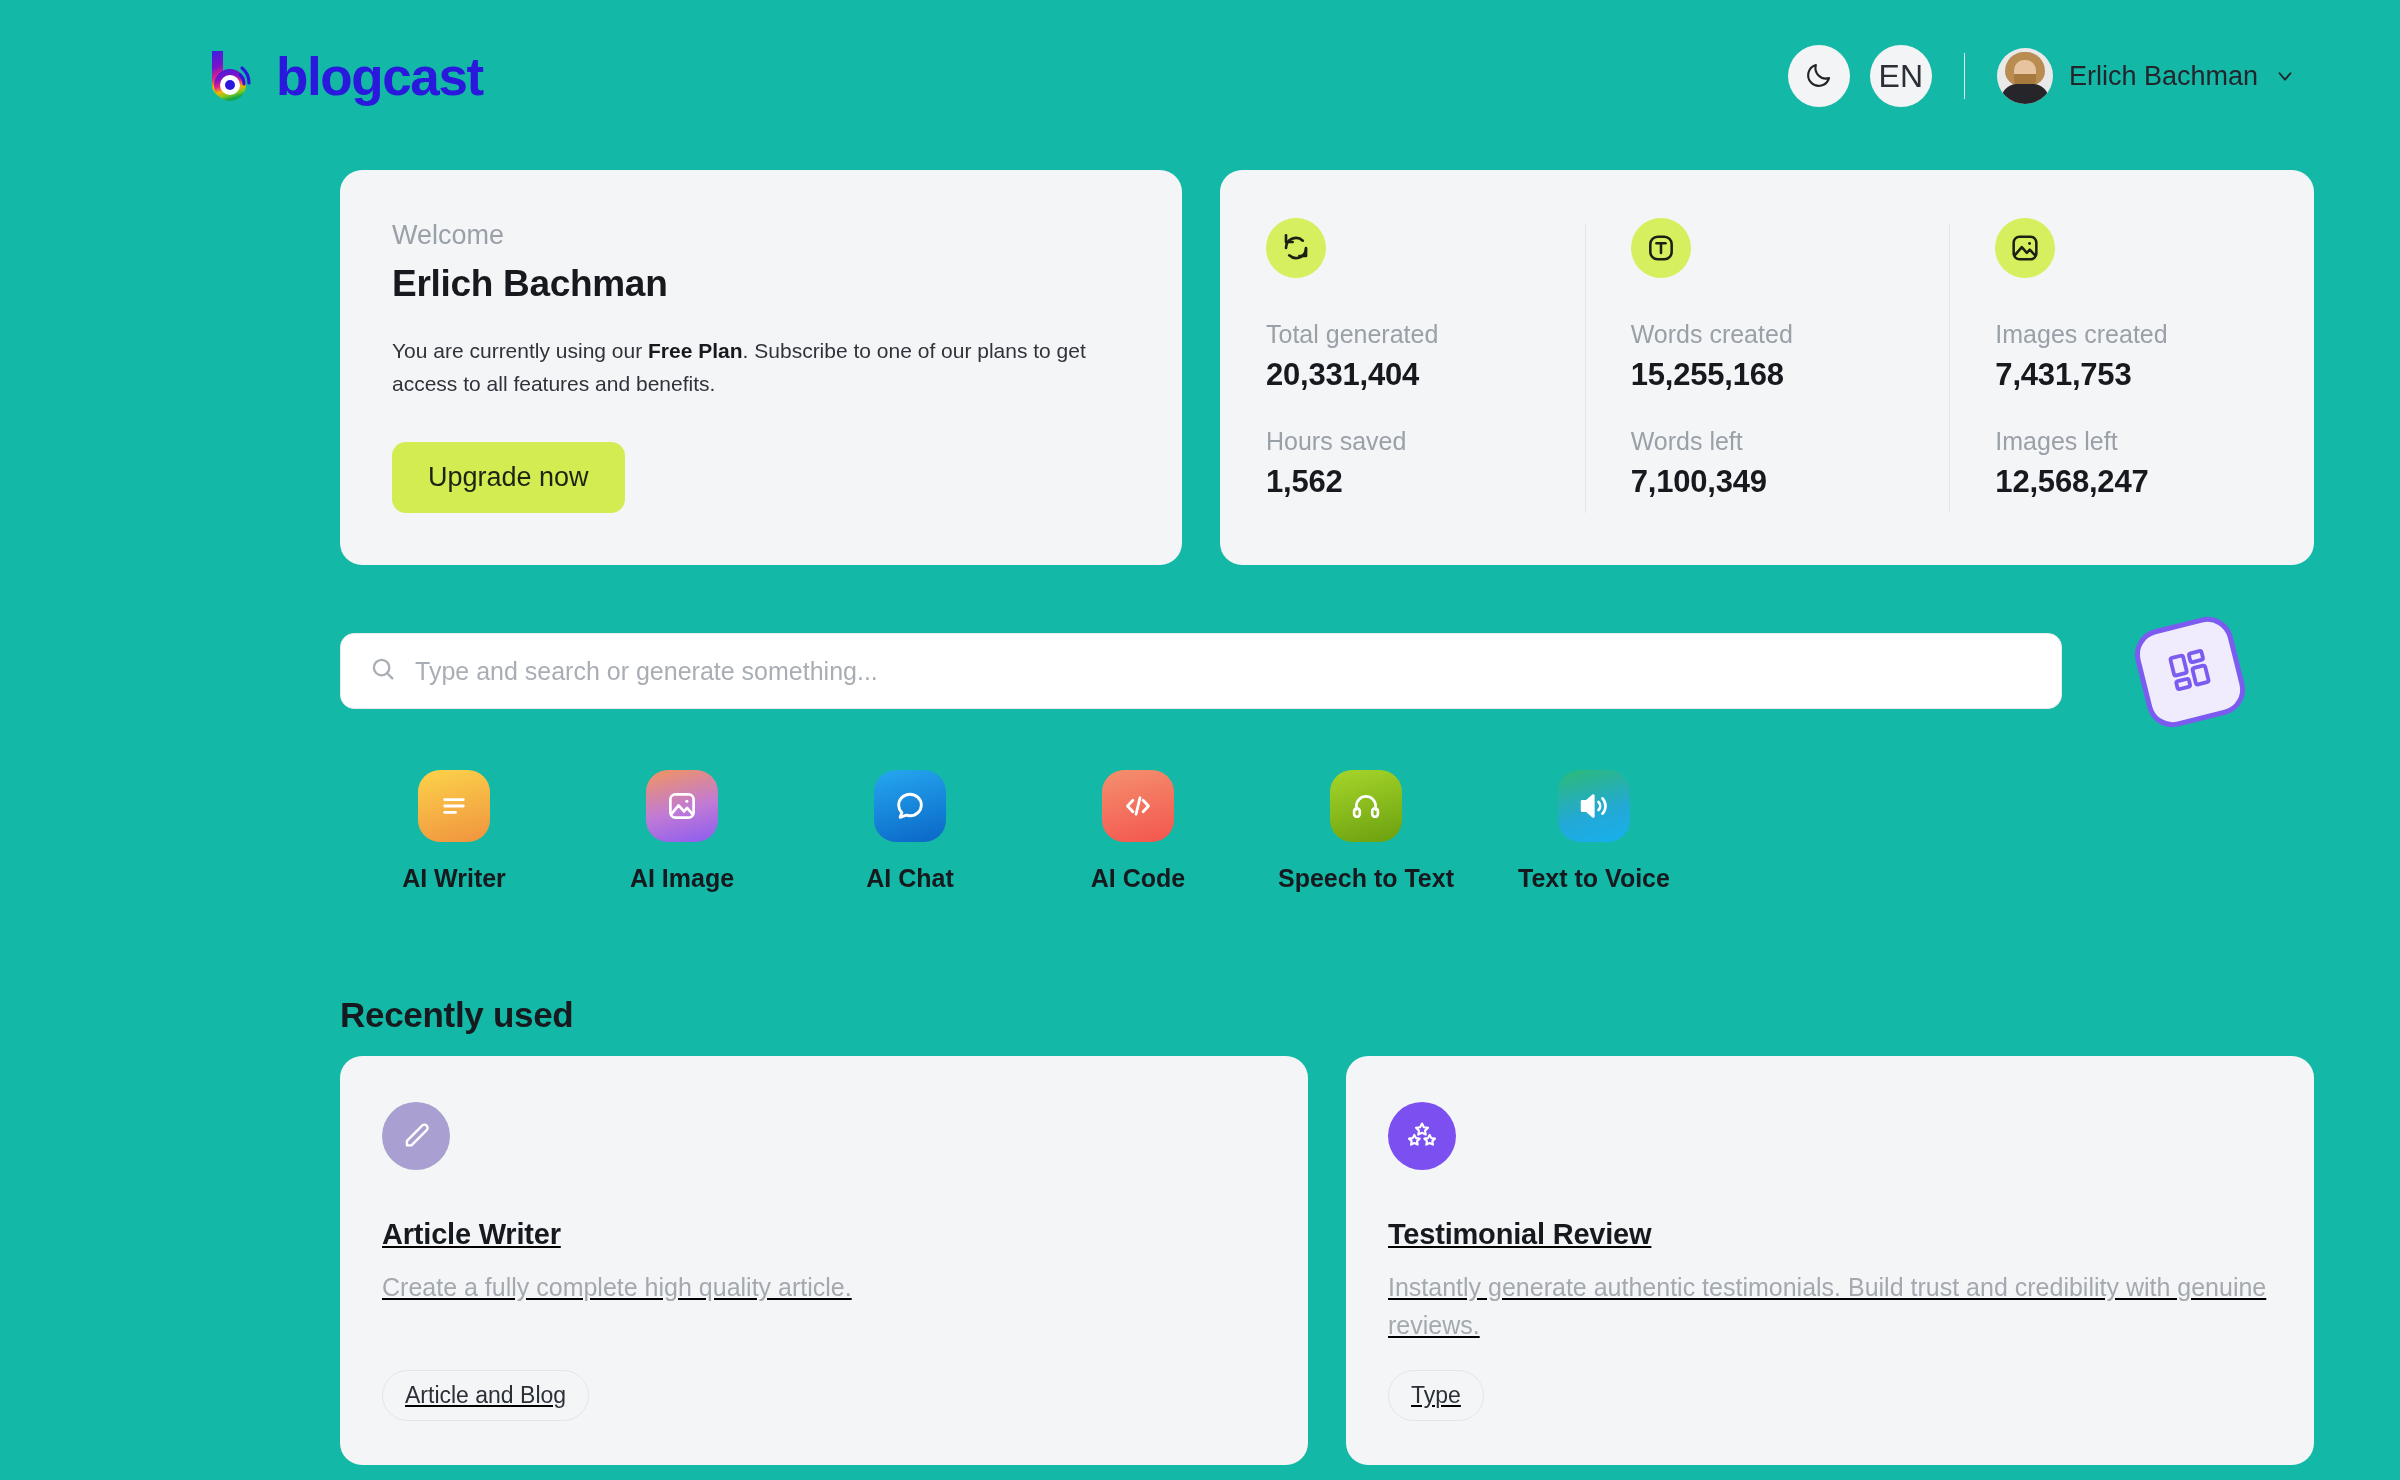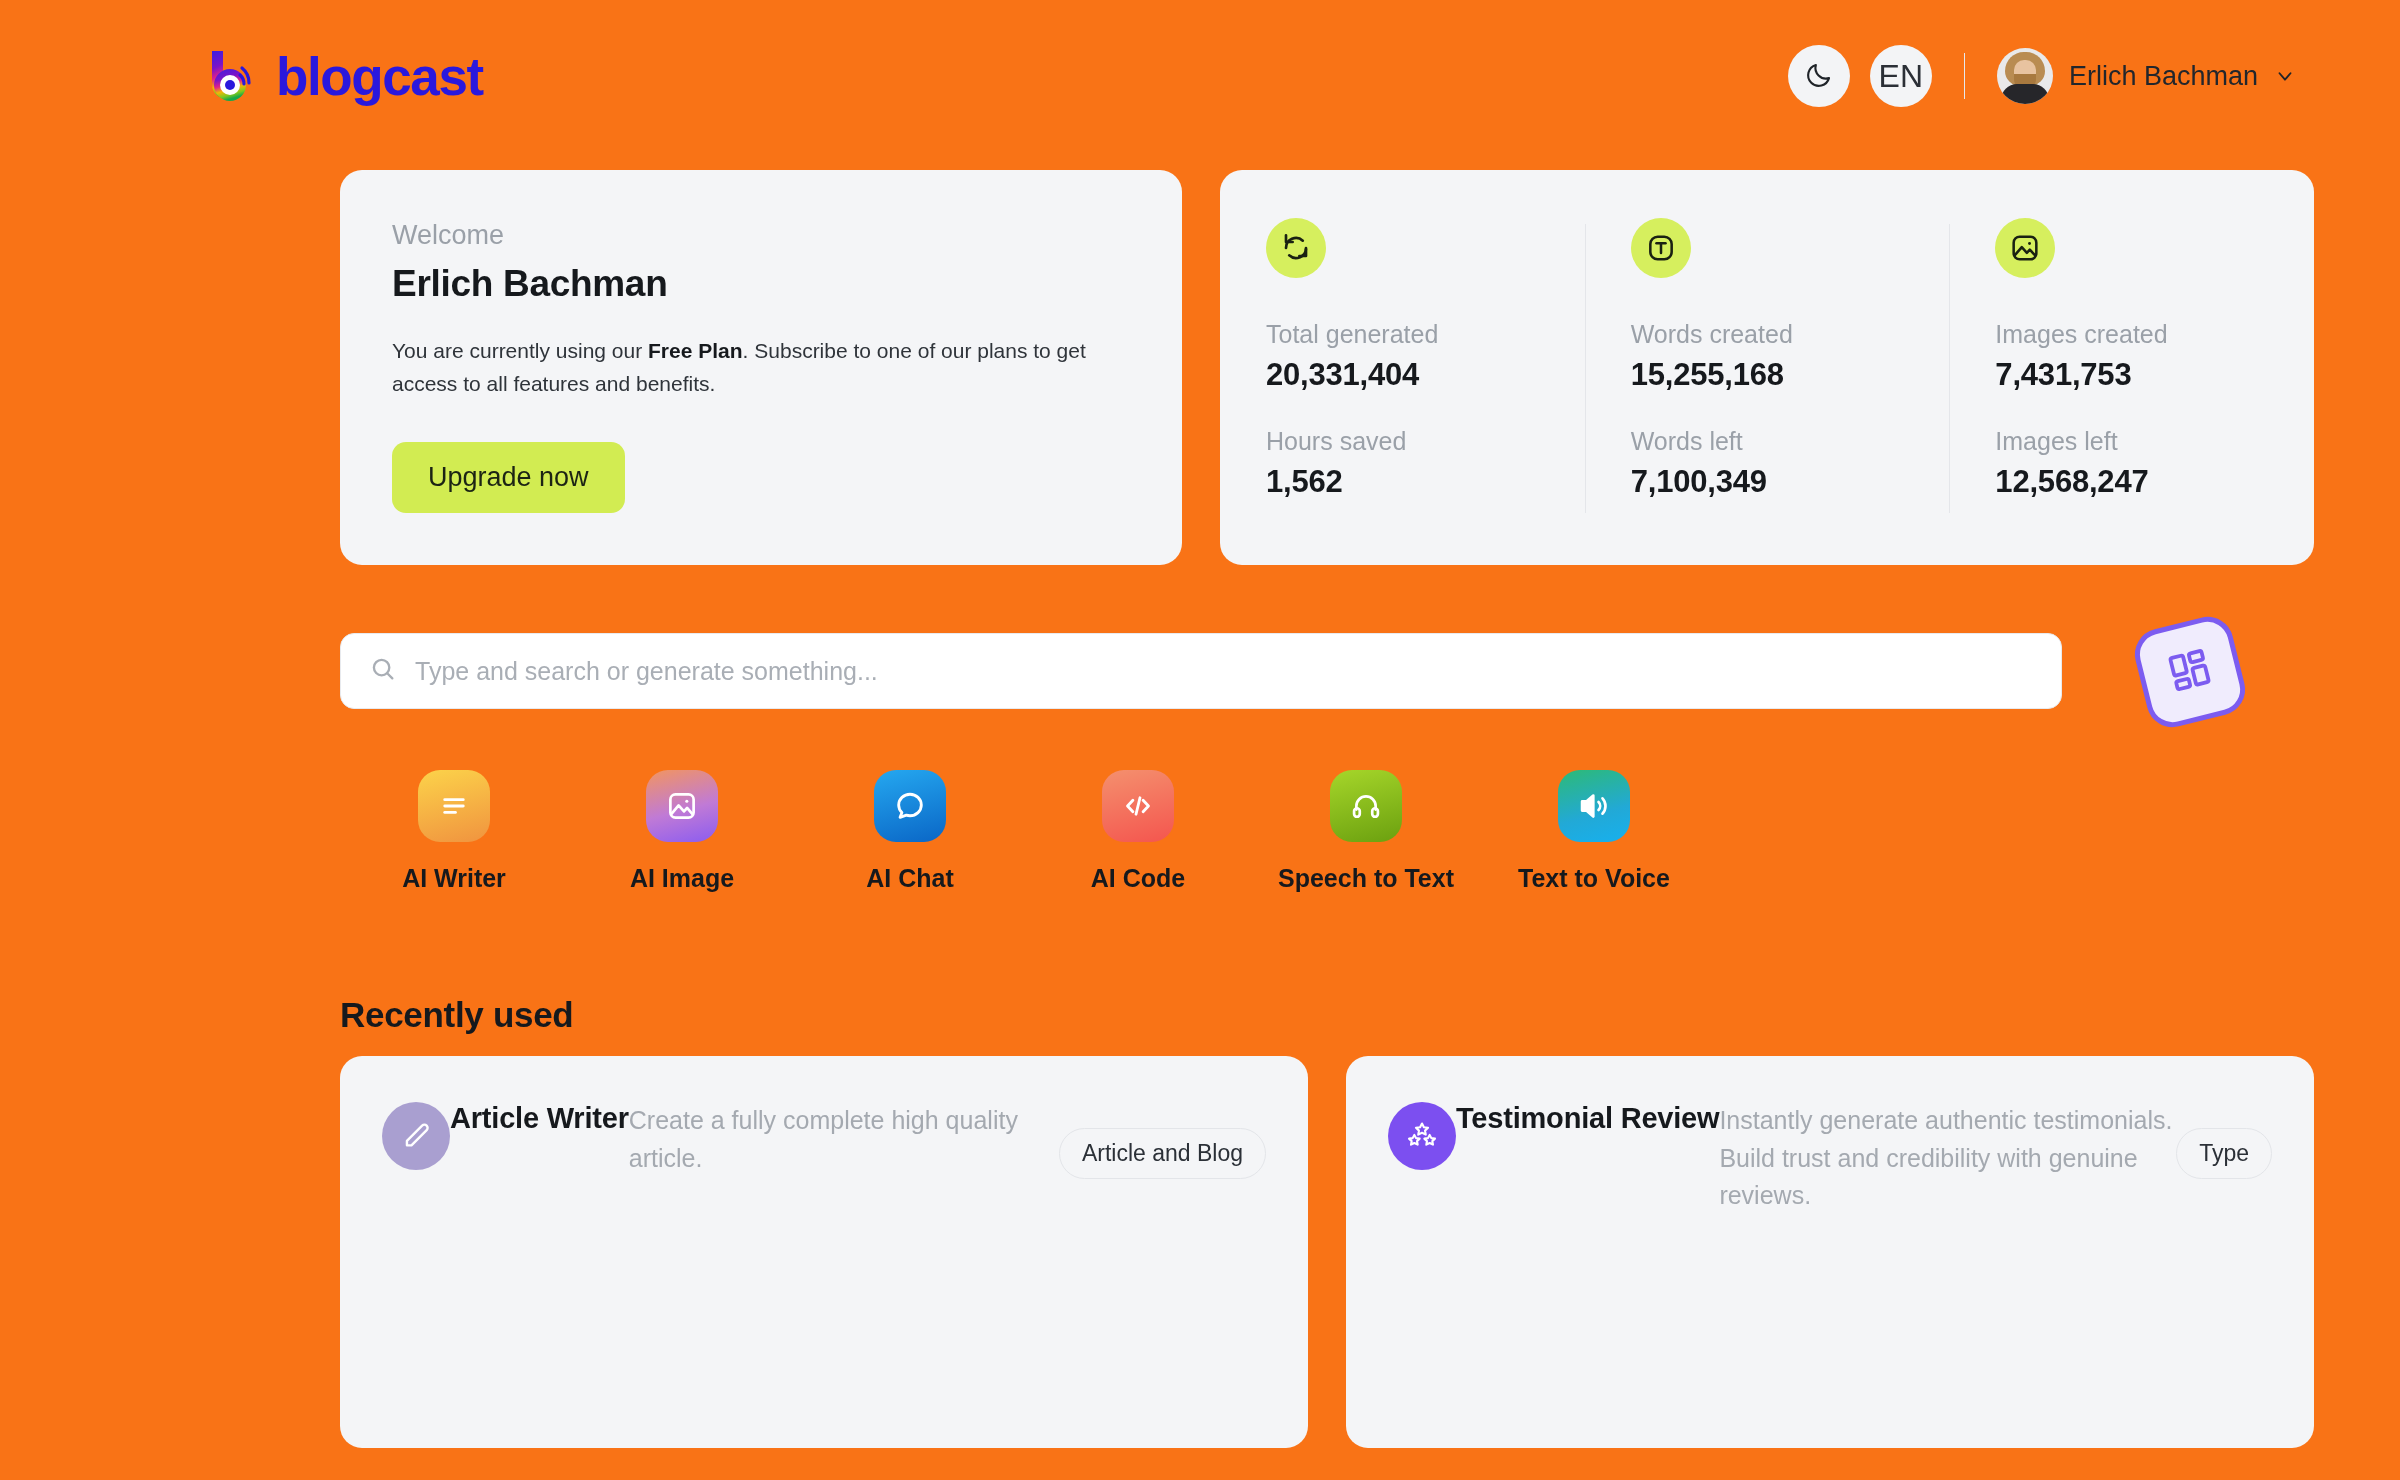--- a/index.html
+++ b/index.html
@@ -4,21 +4,21 @@
 <title>blogcast dashboard</title>
 <style>
   * { box-sizing: border-box; margin: 0; padding: 0; }
   html, body {
     width: 2400px; height: 1480px;
     background: #ffffff;
     font-family: "Liberation Sans", sans-serif;
     -webkit-font-smoothing: antialiased;
     overflow: hidden;
   }
-  .page { position: relative; width: 2400px; height: 1480px; background:#f97316; }
+  .page { position: relative; width: 2400px; height: 1480px; background:#14b8a6; }
 
   
   .header {
     position: absolute; top: 0; left: 0; right: 0; height: 152px;
     display: flex; align-items: center; justify-content: space-between;
     padding: 0 104px 0 200px;
   }
   .brand { display: flex; align-items: center; gap: 14px; }
   .brand-mark { width: 62px; height: 62px; position: relative; flex: 0 0 auto; }
   .brand-word {
@@ -146,22 +146,22 @@
   .section-title {
     position: absolute; top: 995px; left: 340px;
     font-size: 35px; font-weight: 700; color: #16191d; letter-spacing: -.3px;
   }
   .recent-row {
     position: absolute; top: 1056px; left: 340px; right: 86px;
     display: flex; gap: 38px;
   }
   .recent-card {
     flex: 1; background: #f4f5f7; border-radius: 22px;
-    padding: 46px 42px 44px; display: flex; flex-direction: row;
-    min-height: 392px; cursor: pointer;
+    padding: 46px 42px 44px; display: flex; flex-direction: column;
+    min-height: 392px; cursor: pointer; text-decoration: underline;
   }
   .recent-icon {
     width: 68px; height: 68px; border-radius: 50%;
     display: flex; align-items: center; justify-content: center;
     margin-bottom: 48px;
   }
   .recent-title {
     font-size: 29px; font-weight: 700; color: #16191d; margin-bottom: 18px;
     letter-spacing: -.2px;
   }

